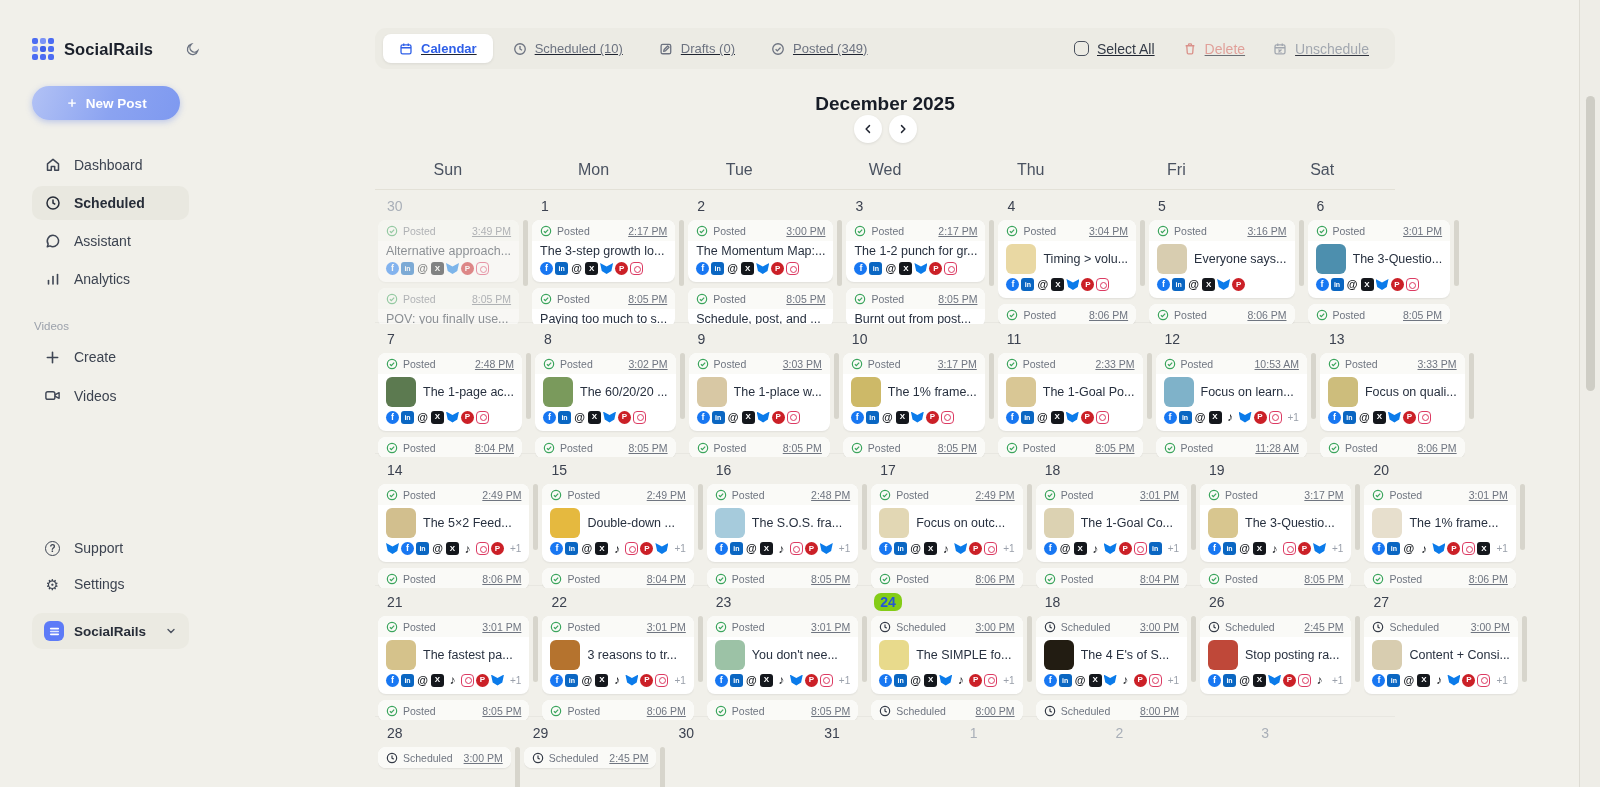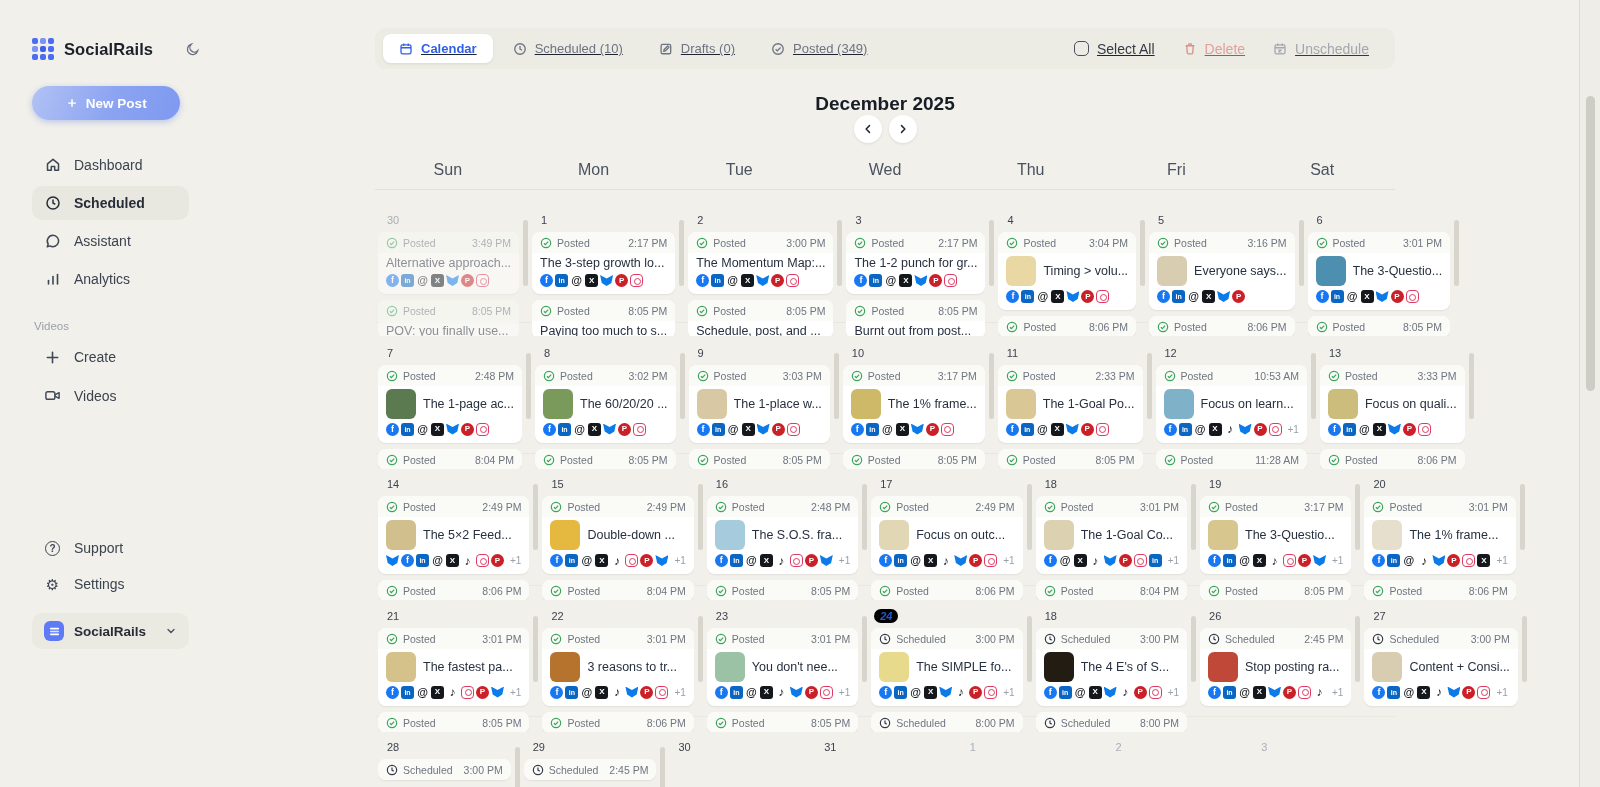--- a/index.html
+++ b/index.html
@@ -60,31 +60,31 @@
   .nav-circle { width:28px; height:28px; border-radius:50%; background:#fff; border:none;
     display:flex; align-items:center; justify-content:center; cursor:pointer; box-shadow:0 1px 3px rgba(0,0,0,.09); }
 
   
   .calendar { margin-top:18px; }
   .dow-row { display:grid; grid-template-columns:repeat(7,1fr); padding-bottom:10px; border-bottom:1px solid #e3e1d7; }
   .dow { text-align:center; font-size:16px; color:#4a5260; }
   .week-row { display:grid; grid-template-columns:repeat(7,1fr); height:131.5px; border-top:1px solid rgba(0,0,0,.035); }
   .week-row:first-of-type { border-top:none; }
   .day-cell { position:relative; padding:0 10px 0 3px; }
-  .day-num { display:inline-block; font-size:11px; color:#3c4250; margin:23px 0 5px 3px; padding:1px 6px; border-radius:7px; }
+  .day-num { display:inline-block; font-size:14px; color:#3c4250; margin:7px 0 5px 3px; padding:1px 6px; border-radius:7px; }
   .day-num.outside { color:#a9afb8; }
-  .day-num.today { background:#000000; color:#2456d4; font-weight:bold;font-style:italic; }
+  .day-num.today { background:#84cc16; color:#2456d4; font-weight:bold; }
   .cell-posts { height:104px; overflow:hidden; }
   .cell-scrollbar { position:absolute; right:1px; top:30px; width:5px; height:66px; border-radius:3px; background:#d7d5cc; }
 
   .post-card { background:#fff; border-radius:8px; box-shadow:0 1px 2px rgba(0,0,0,.07); margin-bottom:6px; overflow:hidden; cursor:pointer; }
   .post-card.muted { opacity:.5; }
   .card-head { display:flex; align-items:center; justify-content:space-between; padding:5px 8px 4px 8px; background:#fafaf7; }
   .status { display:flex; align-items:center; gap:5px; font-size:10.5px; color:#6f7580; }
-  .time { font-size:10.5px; color:#6f7580; }
+  .time { font-size:10.5px; color:#6f7580;text-decoration:underline; }
   .card-body { display:flex; align-items:center; gap:7px; padding:3px 8px 1px 8px; }
   .thumb { width:30px; height:30px; border-radius:6px; flex:none; }
   .card-title { font-size:12.5px; color:#27303f; white-space:nowrap; overflow:hidden; text-overflow:ellipsis; }
   .card-icons { display:flex; align-items:center; gap:2px; padding:3px 8px 7px 8px; }
   .plus-chip { font-size:10px; color:#9aa0ab; margin-left:4px; }
 
   
   .si { width:13px; height:13px; display:inline-flex; align-items:center; justify-content:center; flex:none;
         font-size:8px; font-weight:bold; line-height:1; }
   .si.fb { background:#1877f2; color:#fff; border-radius:50%; font-size:9px; }

